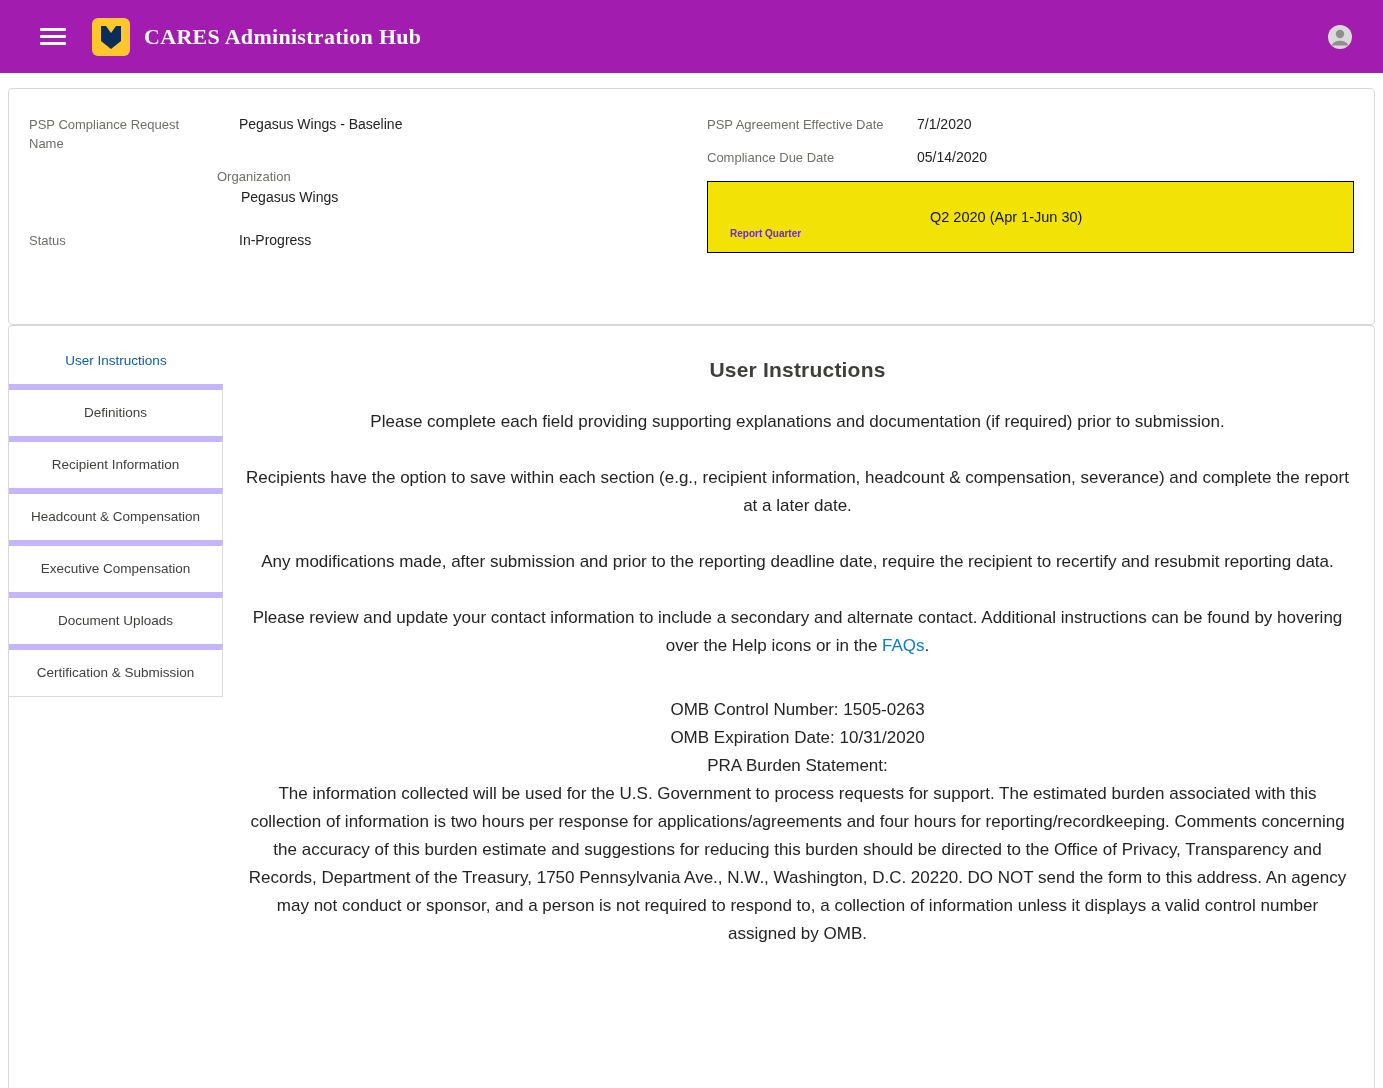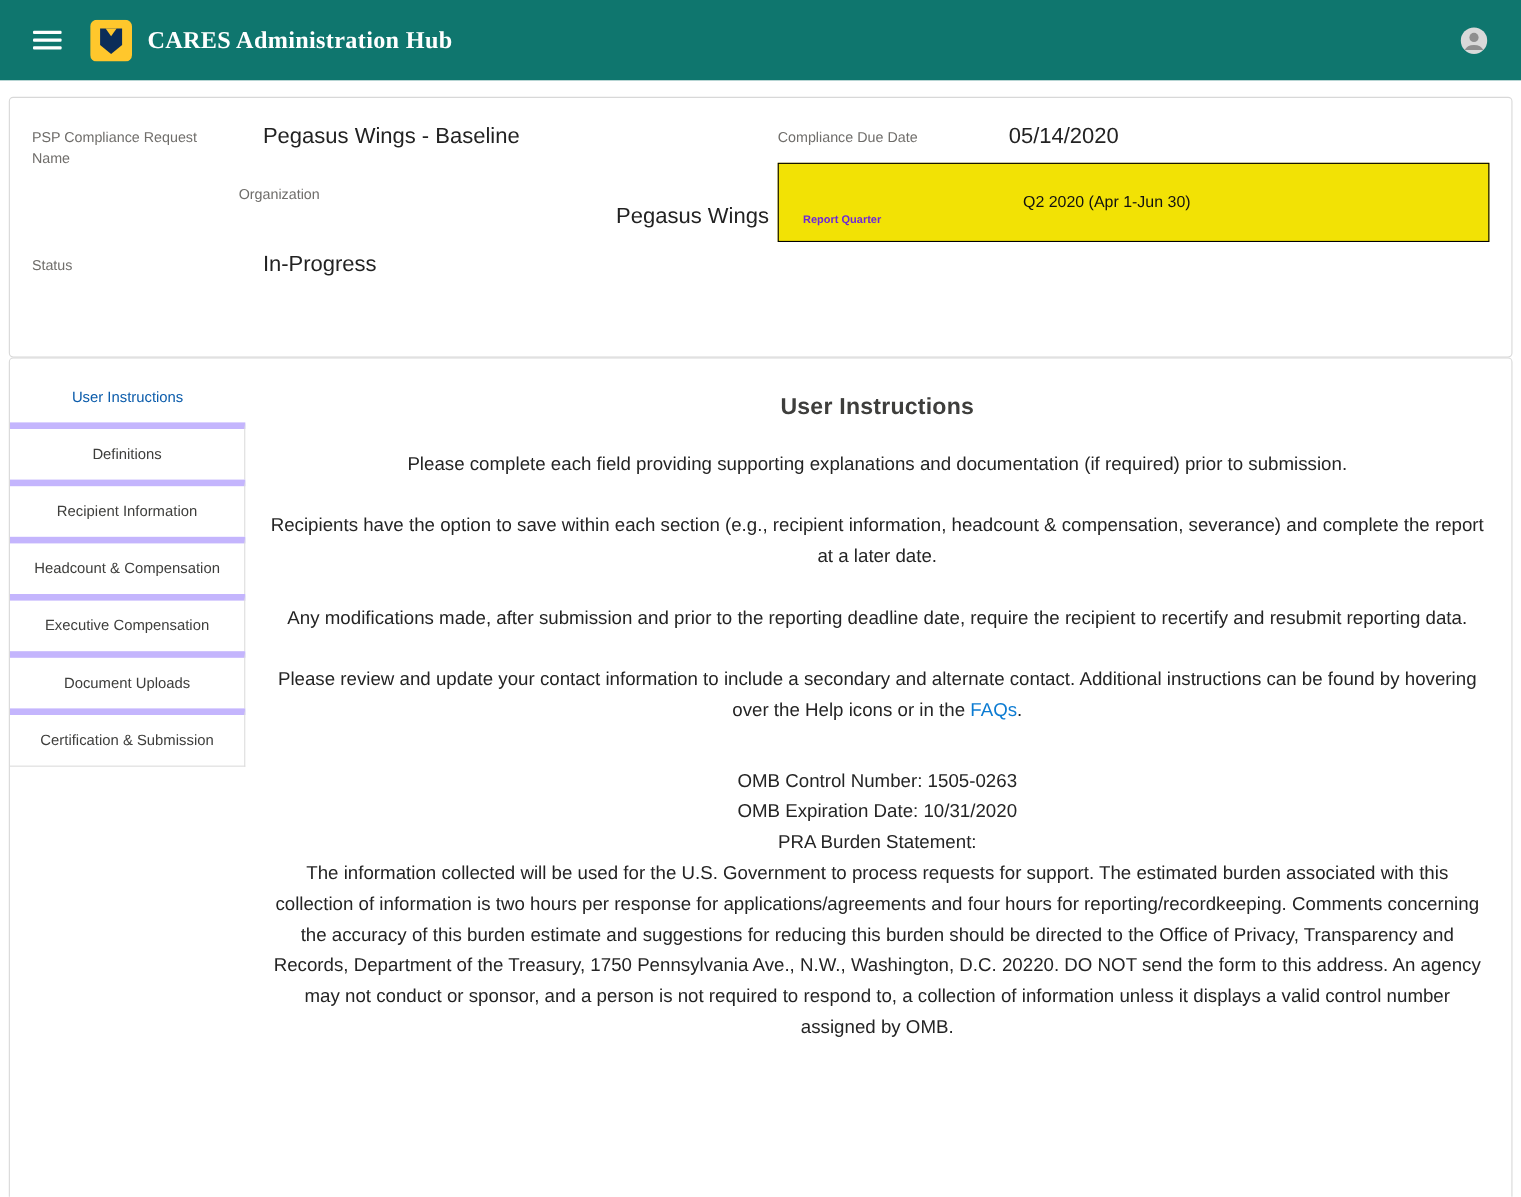--- a/index.html
+++ b/index.html
@@ -5,23 +5,23 @@
   * { box-sizing: border-box; margin: 0; padding: 0; }
   html, body {
     width: 1383px; height: 1088px; overflow: hidden;
     background: #ffffff;
     font-family: "Liberation Sans", sans-serif;
     color: #242424;
   }
 
   
   .topbar {
-    height: 73px; background: #0f766e;
+    height: 73px; background: #a21caf;
     display: flex; align-items: center;
-    padding: 0 30px 0 30px;
+    padding: 0 30px 0 40px;
   }
   .hamburger { width: 26px; cursor: pointer; margin-right: 26px; }
   .hamburger span { display: block; height: 3px; background: #ffffff; border-radius: 1px; margin: 4px 0; }
   .logo-box { width: 38px; height: 38px; margin-right: 14px; cursor: default; }
   .app-title {
     font-family: "Liberation Serif", serif;
     font-size: 22px; font-weight: 600; color: #ffffff; letter-spacing: 0.3px;
   }
   .avatar { margin-left: auto; width: 26px; height: 26px; cursor: pointer; }
 
@@ -34,21 +34,21 @@
   .summary-card {
     margin-top: 15px; height: 237px; overflow: hidden;
     display: flex; padding: 26px 20px 26px 20px;
   }
   .summary-left { flex: 0 0 670px; }
   .summary-right { flex: 1; padding-left: 8px; }
   .field-row { display: flex; align-items: flex-start; }
   .field-label {
     font-size: 13px; color: #706e6b; line-height: 19px;
   }
-  .field-value { font-size: 20px; color: #222; line-height: 19px; text-align: right; }
+  .field-value { font-size: 14px; color: #222; line-height: 19px; }
   .req-label { width: 160px; margin-right: 50px; }
   .org-block { margin-left: 188px; margin-top: 14px; }
   .org-block .field-value { margin-left: 24px; margin-top: 2px; }
   .status-row { margin-top: 24px; }
   .status-row .field-label { width: 160px; margin-right: 50px; }
   .right-row { display: flex; align-items: flex-start; margin-bottom: 14px; }
   .right-row .field-label { width: 210px; }
   .report-quarter {
     margin-top: 14px; height: 72px;
     background: #f2e205; border: 1px solid #000000;
@@ -126,20 +126,24 @@
       <div class="field-label">Organization</div>
       <div class="field-value">Pegasus Wings</div>
     </div>
     <div class="field-row status-row">
       <div class="field-label">Status</div>
       <div class="field-value">In-Progress</div>
     </div>
   </div>
   <div class="summary-right">
     <div class="right-row">
+      <div class="field-label">PSP Agreement Effective Date</div>
+      <div class="field-value">7/1/2020</div>
+    </div>
+    <div class="right-row">
       <div class="field-label">Compliance Due Date</div>
       <div class="field-value">05/14/2020</div>
     </div>
     <div class="report-quarter">
       <div class="rq-label">Report Quarter</div>
       <div class="rq-value">Q2 2020 (Apr 1-Jun 30)</div>
     </div>
   </div>
 </section>
 

